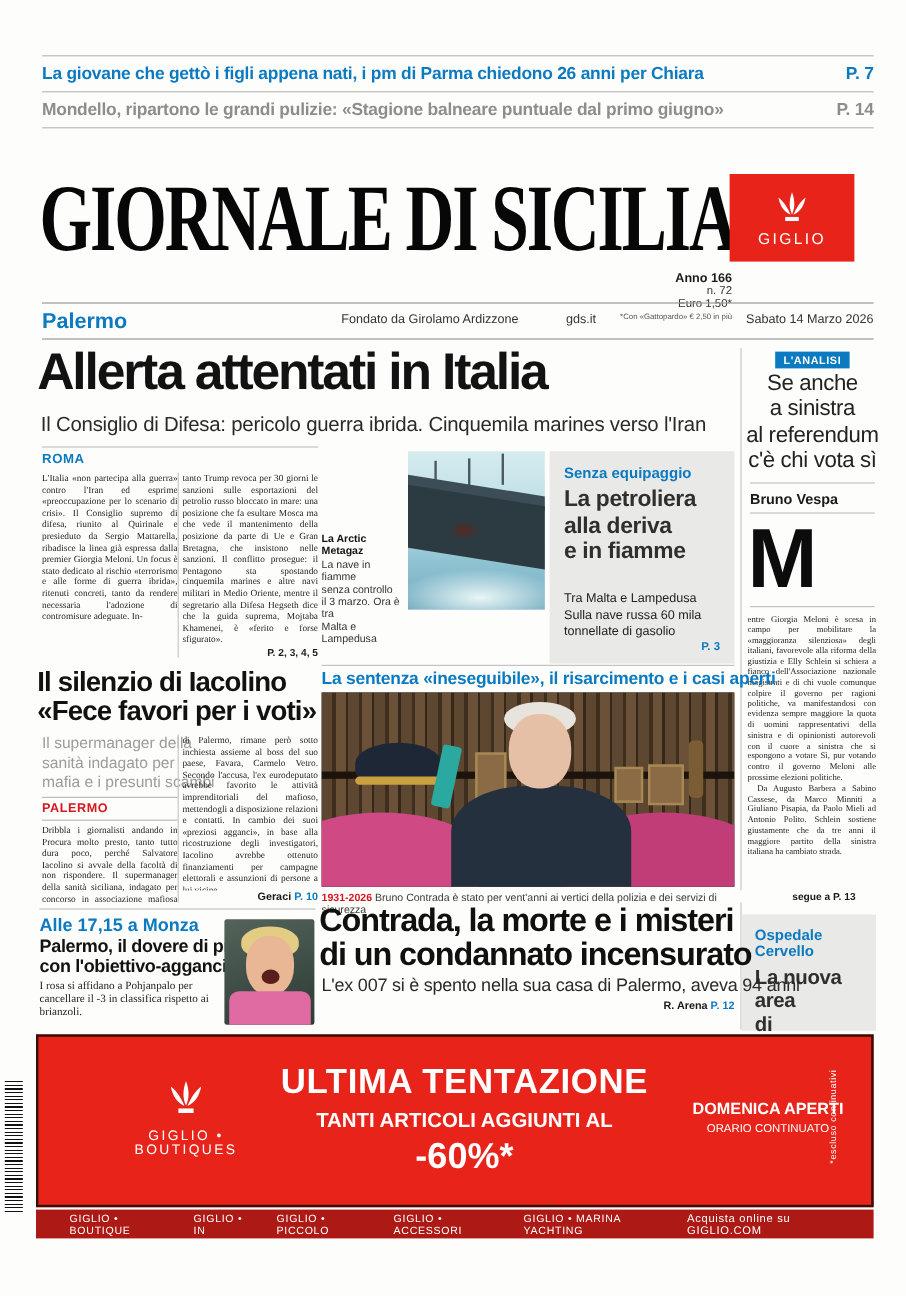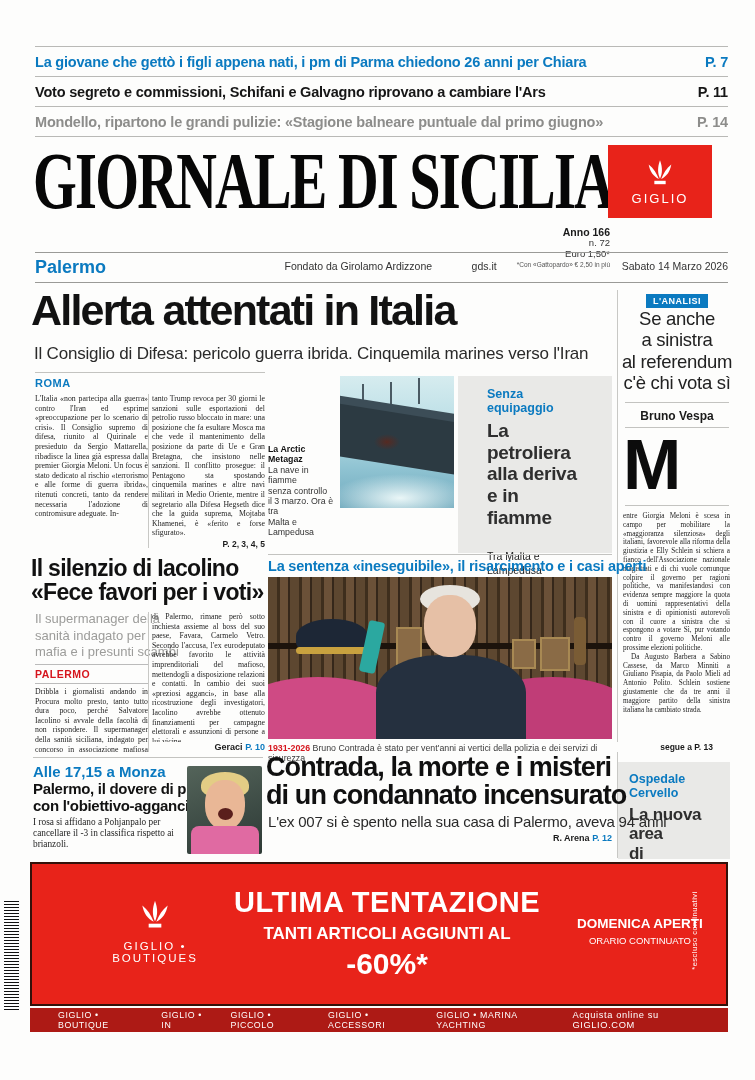--- a/index.html
+++ b/index.html
@@ -63,36 +63,36 @@
   .t-mast{position:absolute;width:2px;height:26px;background:#4a5a63;}
   .t-m1{left:22px;top:8px;} .t-m2{left:78px;top:2px;} .t-m3{left:50px;top:6px;}
   .t-smoke{position:absolute;left:10px;top:44px;width:90px;height:40px;border-radius:50%;
       background:radial-gradient(closest-side,rgba(235,245,246,0.95),rgba(235,245,246,0));}
   .t-foam{position:absolute;left:-10px;bottom:-14px;width:140px;height:48px;border-radius:50%;
       background:radial-gradient(closest-side,rgba(240,250,250,0.95),rgba(240,250,250,0));}
   .t-fire{position:absolute;left:34px;top:58px;width:26px;height:16px;border-radius:50%;
       background:radial-gradient(closest-side,rgba(90,40,30,0.9),rgba(90,40,30,0));}
 
   
-  .graybox{position:absolute;background:#e9e9e7;padding:11px 29px;box-sizing:border-box;}
+  .graybox{position:absolute;background:#e9e9e7;padding:11px 12px;box-sizing:border-box;}
   .gb-kicker{font-weight:bold;font-size:12.5px;color:#0b7ac0;}
   .gb-title{font-size:19px;line-height:1.14;font-weight:700;color:#2f2f2f;margin-top:5px;letter-spacing:-0.3px;}
   .gb-note{font-size:10.5px;line-height:1.3;color:#222;}
   .gb-page{font-weight:bold;font-size:9.5px;color:#0b7ac0;text-align:right;}
   .gb-byline{font-size:9.5px;text-align:right;margin-top:6px;}
   .gb-byline .name{font-weight:bold;color:#111;}
   .gb-byline .pg{font-weight:bold;color:#0b7ac0;}
 
   
   .an-badge{position:absolute;left:625px;top:290px;width:104px;text-align:center;}
   .an-badge span{display:inline-block;background:#0b7ac0;color:#fff;font-weight:bold;font-size:9px;
       letter-spacing:0.5px;padding:2px 7px;}
   .an-title{position:absolute;left:620px;top:308px;width:114px;text-align:center;font-size:18.5px;
       line-height:1.16;font-weight:400;color:#222;letter-spacing:-0.3px;}
-  .an-author{position:absolute;left:625px;top:409px;width:104px;text-align:center;font-weight:bold;font-size:12px;}
+  .an-author{position:absolute;left:625px;top:409px;width:104px;text-align:left;font-weight:bold;font-size:12px;}
   .an-dropcap{position:absolute;left:623px;top:432px;font-size:70px;font-weight:bold;line-height:0.95;color:#0c0c0c;}
   .an-body{position:absolute;left:623px;top:512px;width:107px;height:228px;overflow:hidden;
       font-size:7.2px;line-height:8.8px;color:#1d1d1d;}
   .an-body .p2{text-indent:8px;}
   .an-follow{position:absolute;left:606px;top:742px;width:107px;text-align:right;
       font-weight:bold;font-size:8.5px;}
 
   
   .ia-headline{position:absolute;left:31px;top:556px;font-size:23px;font-weight:bold;line-height:1.05;
       letter-spacing:-0.7px;color:#111;}
@@ -177,24 +177,20 @@
 </head>
 <body>
 
 <div class="page">
 
   <div class="topstrip">
     <div class="ts-row ts-blue">
       <span class="ts-text">La giovane che gettò i figli appena nati, i pm di Parma chiedono 26 anni per Chiara</span>
       <span class="ts-page">P. 7</span>
     </div>
-    <div class="ts-row ts-black">
-      <span class="ts-text">Voto segreto e commissioni, Schifani e Galvagno riprovano a cambiare l'Ars</span>
-      <span class="ts-page">P. 11</span>
-    </div>
     <div class="ts-row ts-gray">
       <span class="ts-text">Mondello, ripartono le grandi pulizie: «Stagione balneare puntuale dal primo giugno»</span>
       <span class="ts-page">P. 14</span>
     </div>
   </div>
 
   <div class="mast-title">GIORNALE DI SICILIA</div>
   <div class="giglio-box">
     <svg width="34" height="30" viewBox="0 0 24 20">
       <path d="M12 1 C10.2 6 10.2 10 12 14 C13.8 10 13.8 6 12 1 Z" fill="#fff"></path>

